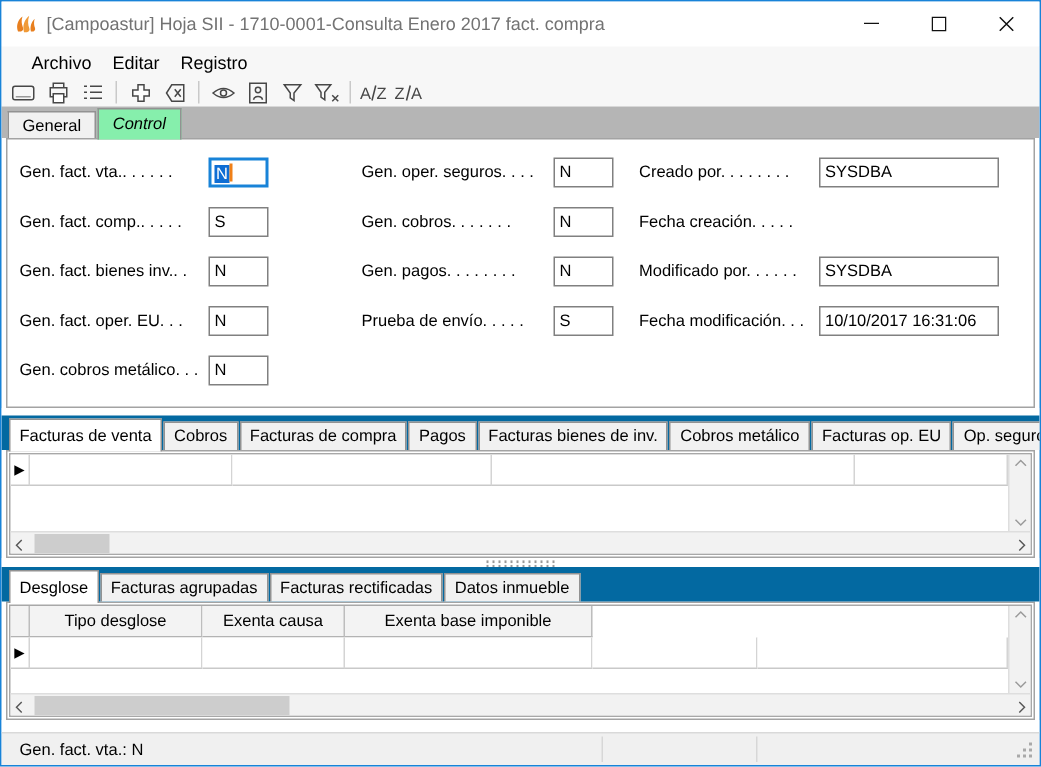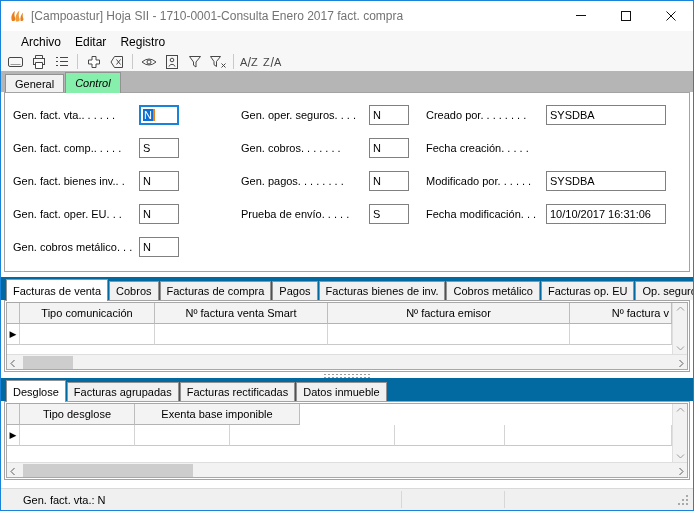--- a/index.html
+++ b/index.html
@@ -70,21 +70,21 @@
   #grid2page .hthumb{left:16px;width:170px;}
   .sbtn{background:transparent;border:none;padding:0;display:flex;}
 
   
   .splitband{height:6px;background:#fff;position:relative;}
   .splitgrip{position:absolute;left:322px;top:1px;width:48px;height:5px;
     background-image:radial-gradient(circle,#9a9a9a 0.7px,transparent 1px);
     background-size:4px 3px;}
 
   
-  .statusbar{height:22px;background:#f0f0f0;border-top:1px solid #d9d9d9;position:relative;display:flex;align-items:center;padding-left:22px;font-size:11px;color:#000;}
+  .statusbar{height:22px;background:#f0f0f0;border-top:1px solid #d9d9d9;position:relative;display:flex;align-items:center;padding-left:12px;font-size:11px;color:#000;}
   .sbdiv{position:absolute;top:2px;bottom:2px;width:1px;background:#d7d7d7;}
   .grip{position:absolute;right:3px;bottom:3px;width:2px;height:2px;background:transparent;
     box-shadow:8px 0 #a9a9a9,8px 4px #a9a9a9,8px 8px #a9a9a9,4px 4px #a9a9a9,4px 8px #a9a9a9,0 8px #a9a9a9;
     transform:translate(-10px,-10px);}
 </style>
 </head>
 <body>
 
 <div class="window">
 
@@ -249,27 +249,20 @@
     <div class="gtab">Facturas de compra</div>
     <div class="gtab">Pagos</div>
     <div class="gtab">Facturas bienes de inv.</div>
     <div class="gtab">Cobros metálico</div>
     <div class="gtab">Facturas op. EU</div>
     <div class="gtab">Op. seguros</div>
   </div>
 
   <div class="gridpage" id="grid1page">
     <div class="dbgrid">
-      <div class="ghead">
-        <div class="gcell ind"></div>
-        <div class="gcell g1c1">Tipo comunicación</div>
-        <div class="gcell g1c2">Nº factura venta Smart</div>
-        <div class="gcell g1c3">Nº factura emisor</div>
-        <div class="gcell last">Nº factura v</div>
-      </div>
       <div class="grow">
         <div class="gcell ind">
             <span class="rowmark">▶</span>
           </div>
         <div class="gcell g1c1"></div>
         <div class="gcell g1c2"></div>
         <div class="gcell g1c3"></div>
         <div class="gcell last"></div>
       </div>
       <div class="vsb">
@@ -309,20 +302,21 @@
     <div class="gtab">Facturas agrupadas</div>
     <div class="gtab">Facturas rectificadas</div>
     <div class="gtab">Datos inmueble</div>
   </div>
 
   <div class="gridpage" id="grid2page">
     <div class="dbgrid">
       <div class="ghead">
         <div class="gcell ind"></div>
         <div class="gcell g2c1">Tipo desglose</div>
+        <div class="gcell g2c2">Exenta causa</div>
         <div class="gcell g2c3">Exenta base imponible</div>
       </div>
       <div class="grow">
         <div class="gcell ind">
             <span class="rowmark">▶</span>
           </div>
         <div class="gcell g2c1"></div>
         <div class="gcell g2c2"></div>
         <div class="gcell g2c3"></div>
         <div class="gcell g2c4"></div>

